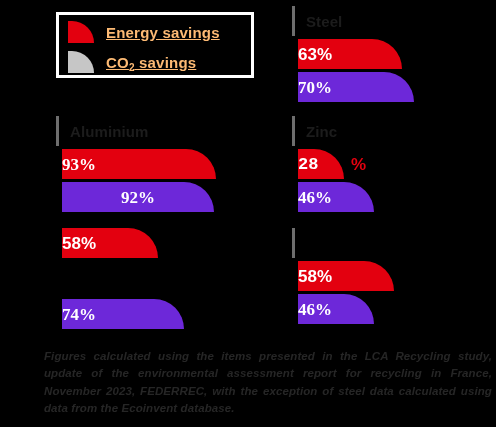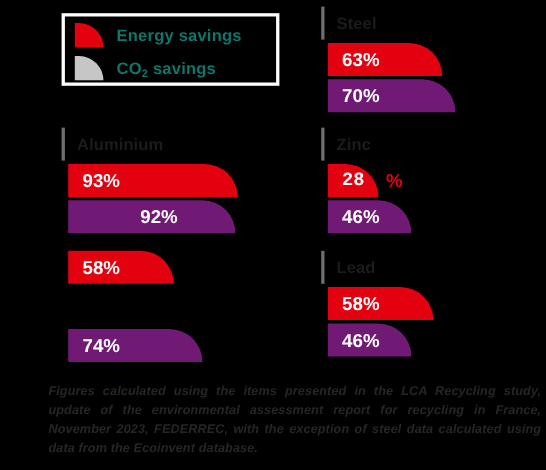--- a/index.html
+++ b/index.html
@@ -38,23 +38,24 @@
     height: 22px;
     border-radius: 0 22px 0 0;
     flex: 0 0 auto;
   }
   .swatch.red  { background: #E3000F; }
   .swatch.gray { background: #C6C6C6; }
   .legend-label {
     margin-left: 12px;
     font-size: 15px;
     font-weight: bold;
-    color: #0f766e;
+    color: #fdba74;
     letter-spacing: 0.2px;
     white-space: nowrap;
+    text-decoration: underline;
   }
   .legend-label sub {
     font-size: 10px;
     vertical-align: baseline;
     position: relative;
     top: 3px;
   }
 
   
   .group {
@@ -96,26 +97,25 @@
     margin-left: 6px;
   }
   .bar {
     height: 30px;
     display: flex;
     align-items: center;
     box-sizing: border-box;
     flex: 0 0 auto;
   }
   .bar.red  { background: #E3000F; border-radius: 0 30px 0 0; }
-  .bar.gray { background: #701a75; border-radius: 0 30px 0 0; }
+  .bar.gray { background: #6d28d9; border-radius: 0 30px 0 0; font-family: Liberation Serif, serif; }
   .bar-value {
     color: #ffffff;
     font-size: 17px;
     font-weight: bold;
-    padding-left: 13px;
     white-space: nowrap;
     line-height: 1;
   }
   .outside-unit {
     color: #E3000F;
     font-size: 17px;
     font-weight: bold;
     margin-left: 7px;
     line-height: 1;
     white-space: nowrap;
@@ -166,21 +166,21 @@
           <span class="bar-value">70%</span>
         </div>
       </div>
     </div>
     <div class="group col-left row-2">
       <div class="group-title-wrap">
         <div class="title-rule"></div>
         <div class="group-title">Aluminium</div>
       </div>
       <div class="bar-wrap">
-        <div class="bar red" style="width: 154px;">
+        <div class="bar red" style="width: 154px; font-family: Liberation Serif, serif;">
           <span class="bar-value">93%</span>
         </div>
       </div>
       <div class="bar-wrap">
         <div class="bar gray" style="width: 152px; justify-content: center;">
           <span class="bar-value">92%</span>
         </div>
       </div>
     </div>
     <div class="group col-right row-2">
@@ -208,21 +208,20 @@
       </div>
       <div class="bar-wrap">
         <div class="bar gray" style="width: 122px; margin-top: 38px;">
           <span class="bar-value">74%</span>
         </div>
       </div>
     </div>
     <div class="group col-right row-3">
       <div class="group-title-wrap">
         <div class="title-rule"></div>
-        <div class="group-title">Lead</div>
       </div>
       <div class="bar-wrap">
         <div class="bar red" style="width: 96px;">
           <span class="bar-value">58%</span>
         </div>
       </div>
       <div class="bar-wrap">
         <div class="bar gray" style="width: 76px;">
           <span class="bar-value">46%</span>
         </div>

